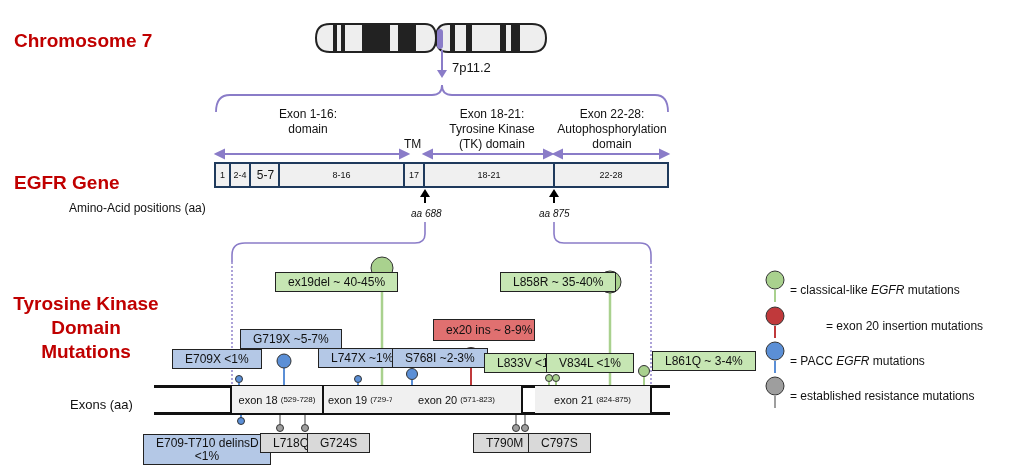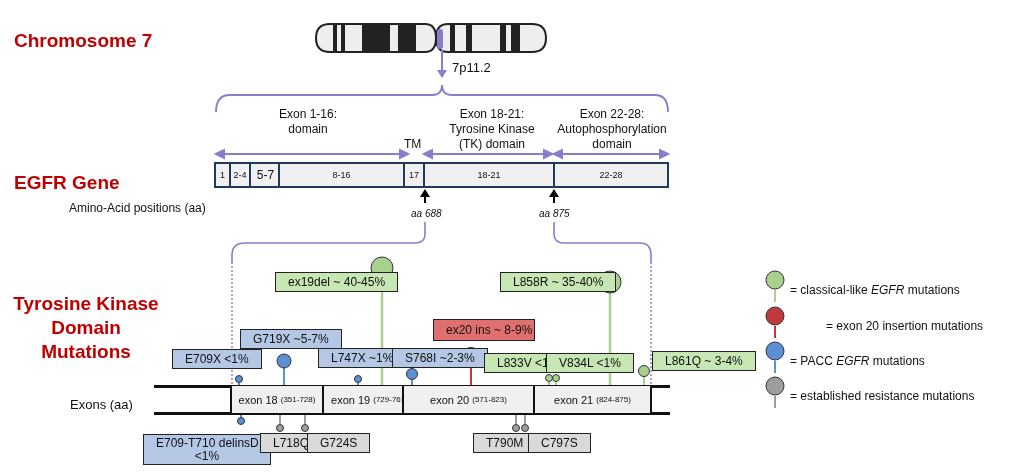--- a/index.html
+++ b/index.html
@@ -187,27 +187,27 @@
 <div class="abs" style="left:69px; top:201px; font-size:12px;">Amino-Acid positions (aa)</div>
 <div class="abs small" style="left:411px; top:208px;">aa 688</div>
 <div class="abs small" style="left:539px; top:208px;">aa 875</div>
 
 <div class="abs" style="left:70px; top:397px; font-size:13px;">Exons (aa)</div>
 <div class="abs" style="left:154px; top:385px; width:516px; height:2.5px; background:#111;"></div>
 <div class="abs" style="left:154px; top:412px; width:516px; height:2.5px; background:#111;"></div>
 <div class="abs" style="left:230px; top:386px; width:424px; height:27px; border-left:2px solid #111; box-sizing:border-box;">
   <div class="exon-cell" style="left:0; width:92px;">
     <span>exon 18</span>
-      <span class="rng">(351-728)</span>
-  </div>
-  <div class="exon-cell" style="left:92px; width:80px; overflow:hidden; justify-content:center; padding-left:13px;">
+      <span class="rng">(529-728)</span>
+  </div>
+  <div class="exon-cell" style="left:92px; width:80px; overflow:hidden; justify-content:flex-start; padding-left:4px;">
     <span>exon 19</span>
       <span class="rng">(729-761)</span>
   </div>
-  <div class="exon-cell" style="left:172px; width:131px;">
+  <div class="exon-cell" style="left:160px; width:131px;">
     <span>exon 20</span>
       <span class="rng">(571-823)</span>
   </div>
   <div class="exon-cell" style="left:303px; width:117px;">
     <span>exon 21</span>
       <span class="rng">(824-875)</span>
   </div>
 </div>
 
 <div class="mbox green" style="left:275px; top:272px;">ex19del ~ 40-45%</div>

